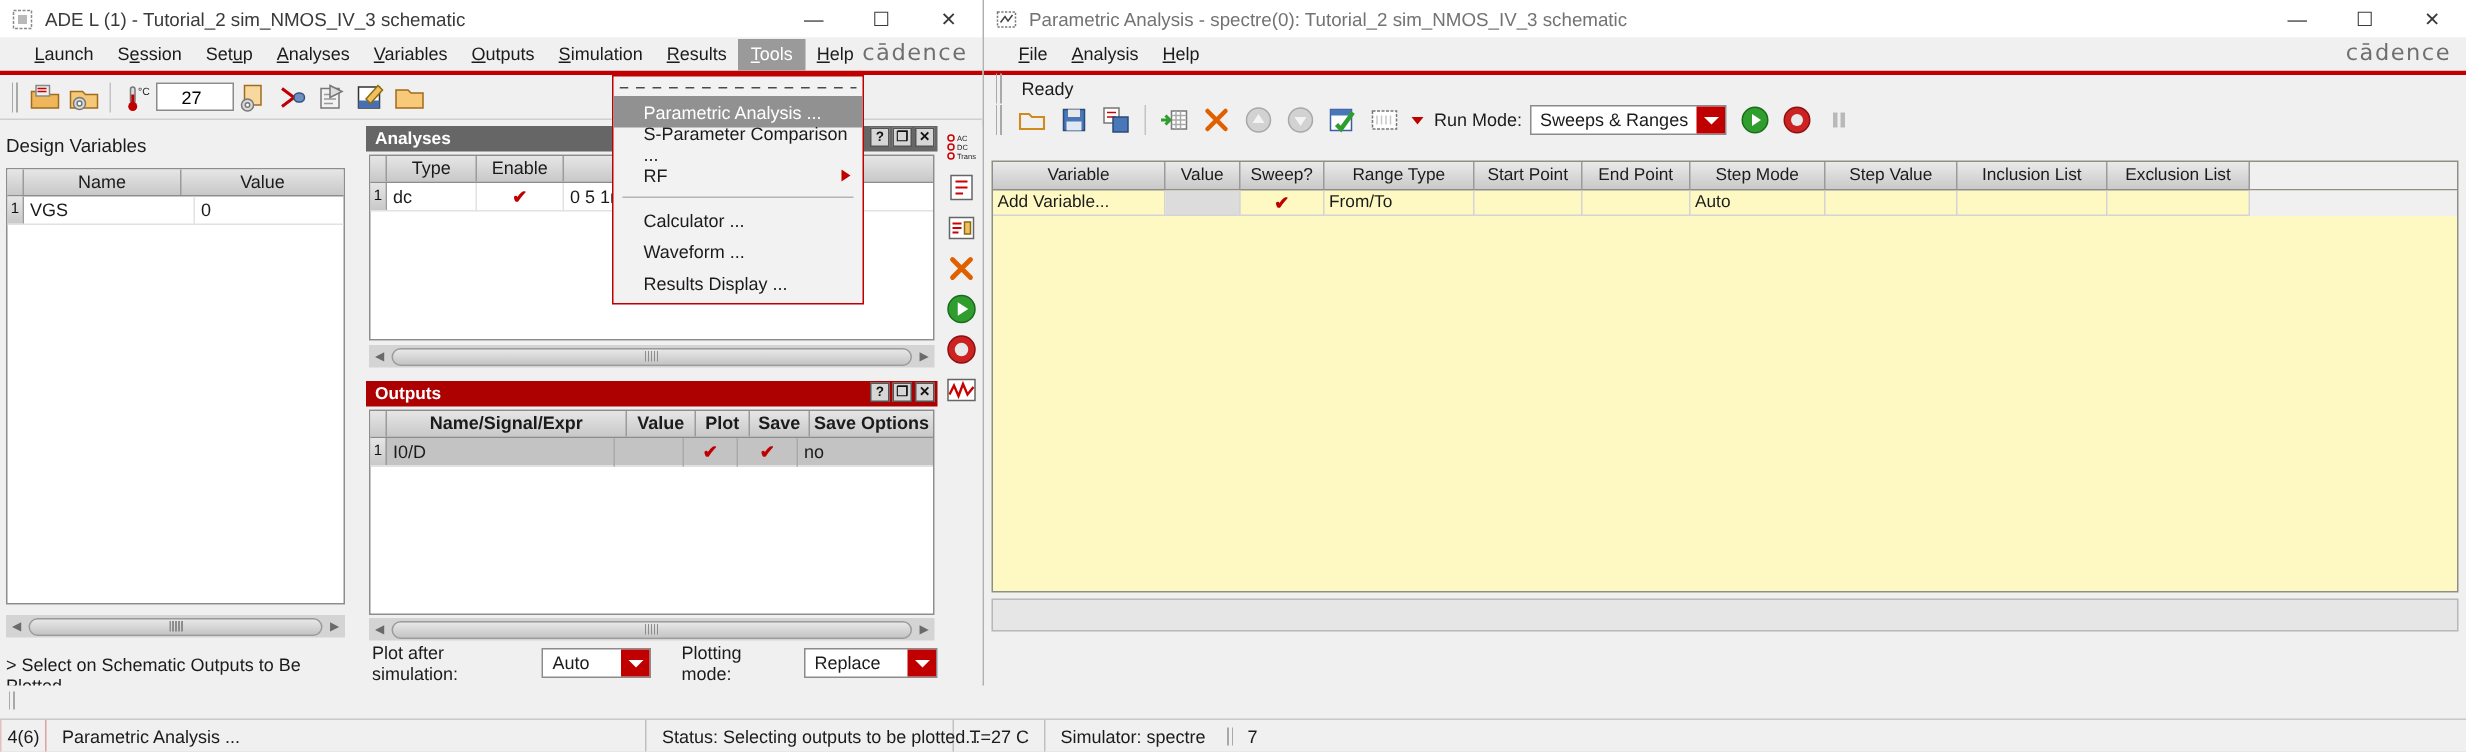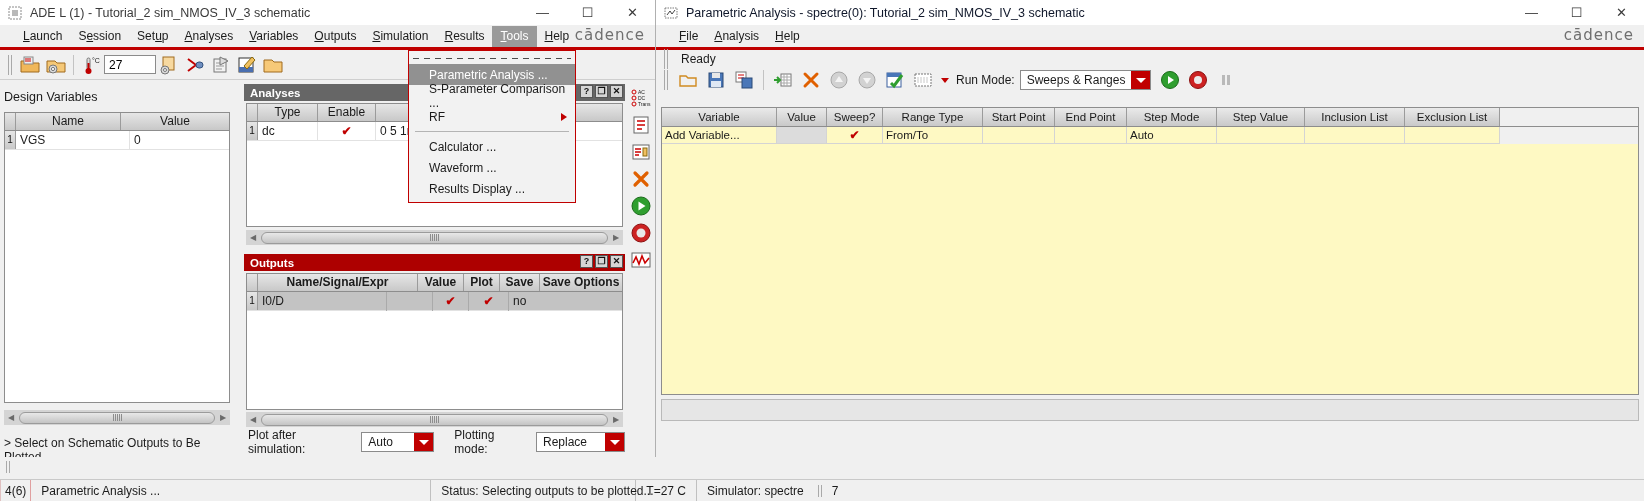--- a/index.html
+++ b/index.html
@@ -13,21 +13,21 @@
   }
 
   
   .win { position:absolute; top:0; background:#f0f0f0; overflow:hidden; }
   .titlebar {
     height:25px; background:#ffffff; display:flex; align-items:center;
     padding:0 0 0 8px; position:relative;
   }
   .titlebar .tb-icon { width:14px; height:14px; margin-right:8px; flex:0 0 auto; }
   .titlebar .tb-title { font-size:12.5px; color:#3a3a3a; white-space:nowrap; }
-  .titlebar.active .tb-title { color:#0f172a; }
+  .titlebar.active .tb-title { color:#737373; }
   .win-btns { position:absolute; right:0; top:0; height:25px; display:flex; }
   .win-btns div {
     width:45px; height:25px; display:flex; align-items:center; justify-content:center;
     color:#3a3a3a; font-size:13px; line-height:1;
   }
 
   .menubar { height:22px; background:#f0f0f0; display:flex; align-items:center; padding-left:15px; position:relative;}
   .menubar .mi {
     padding:3px 8px 4px 8px; font-size:12px; color:#1b1b1b; white-space:nowrap;
   }
@@ -45,21 +45,21 @@
   #adel .toolbar {
     height:30px; background:#f0f0f0; display:flex; align-items:center;
     padding-left:4px; border-bottom:1px solid #cfcfcf;
   }
   .tgrip { width:5px; height:20px; margin:0 4px;
     background:repeating-linear-gradient(90deg,#a9a9a9 0 1px,transparent 1px 3px); }
   .tbtn { width:26px; height:26px; display:flex; align-items:center; justify-content:center; }
   .tsep { width:1px; height:20px; background:#c3c3c3; margin:0 4px; }
   .temp-input {
     width:52px; height:19px; border:1px solid #8b8b8b; background:#fff;
-    font-size:12px; padding:1px 4px; font-family:"Liberation Sans",sans-serif;
+    font-size:12px; padding:1px 16px; font-family:"Liberation Sans",sans-serif;
   }
 
   .adel-body { position:absolute; left:0; top:84px; right:0; bottom:24px; }
 
   
   .dvpane { position:absolute; left:0; top:0; width:240px; bottom:0; background:#f0f0f0; }
   .dvpane .dvtitle { padding:6px 0 6px 4px; font-size:12.5px; }
   .tbl { border:1px solid #8d8d8d; background:#fff; }
   .tbl .hdr { display:flex; height:18px; background:linear-gradient(#e6e6e6,#c8c8c8); border-bottom:1px solid #8d8d8d;}
   .tbl .hdr .c { text-align:center; font-size:12px; line-height:17px; border-right:1px solid #9b9b9b; }
@@ -309,21 +309,21 @@
           <div class="hdr">
             <div class="rowno"></div>
             <div class="c" style="width:160px;font-weight:bold">Name/Signal/Expr</div>
             <div class="c" style="width:46px;font-weight:bold">Value</div>
             <div class="c" style="width:36px;font-weight:bold">Plot</div>
             <div class="c" style="width:40px;font-weight:bold">Save</div>
             <div class="c" style="flex:1;border-right:none;font-weight:bold">Save Options</div>
           </div>
           <div class="row" style="background:#c3c3c3">
             <div class="rowno">1</div>
-            <div class="c" style="width:129px;border-right-color:#aaa">I0/D</div>
+            <div class="c" style="width:152px;border-right-color:#aaa">I0/D</div>
             <div class="c" style="width:46px;border-right-color:#aaa"></div>
             <div class="c" style="width:36px;text-align:center;padding-left:0;border-right-color:#aaa">
               <span class="checkmark">✔</span>
             </div>
             <div class="c" style="width:40px;text-align:center;padding-left:0;border-right-color:#aaa">
               <span class="checkmark">✔</span>
             </div>
             <div class="c" style="flex:1;border-right:none">no</div>
           </div>
         </div>

